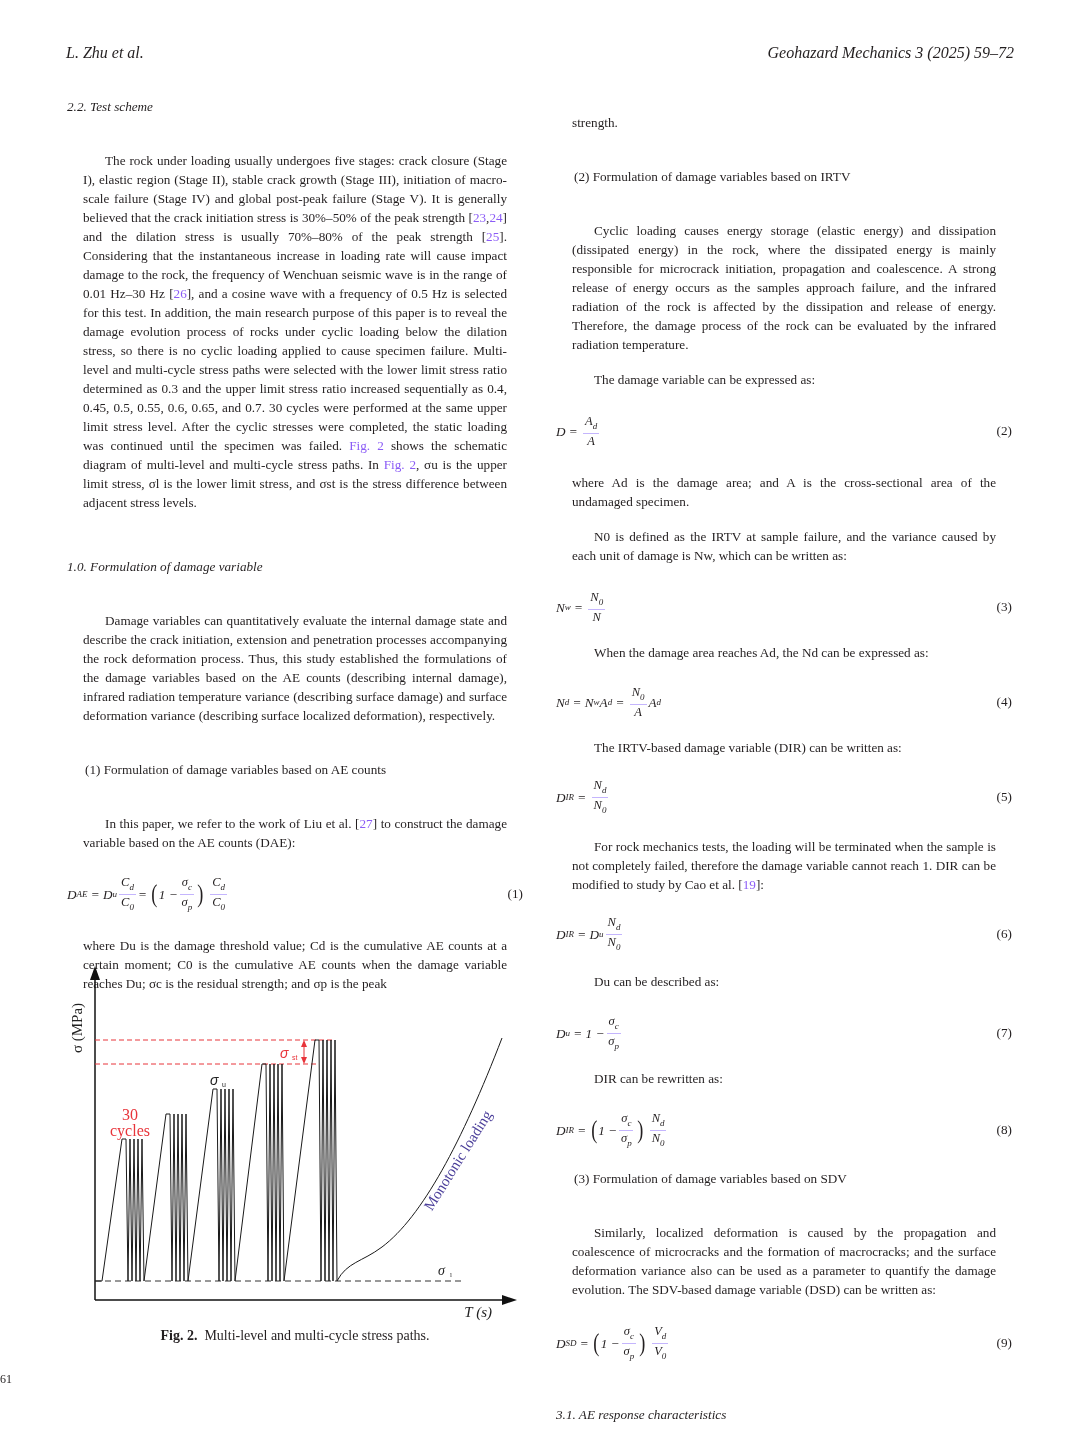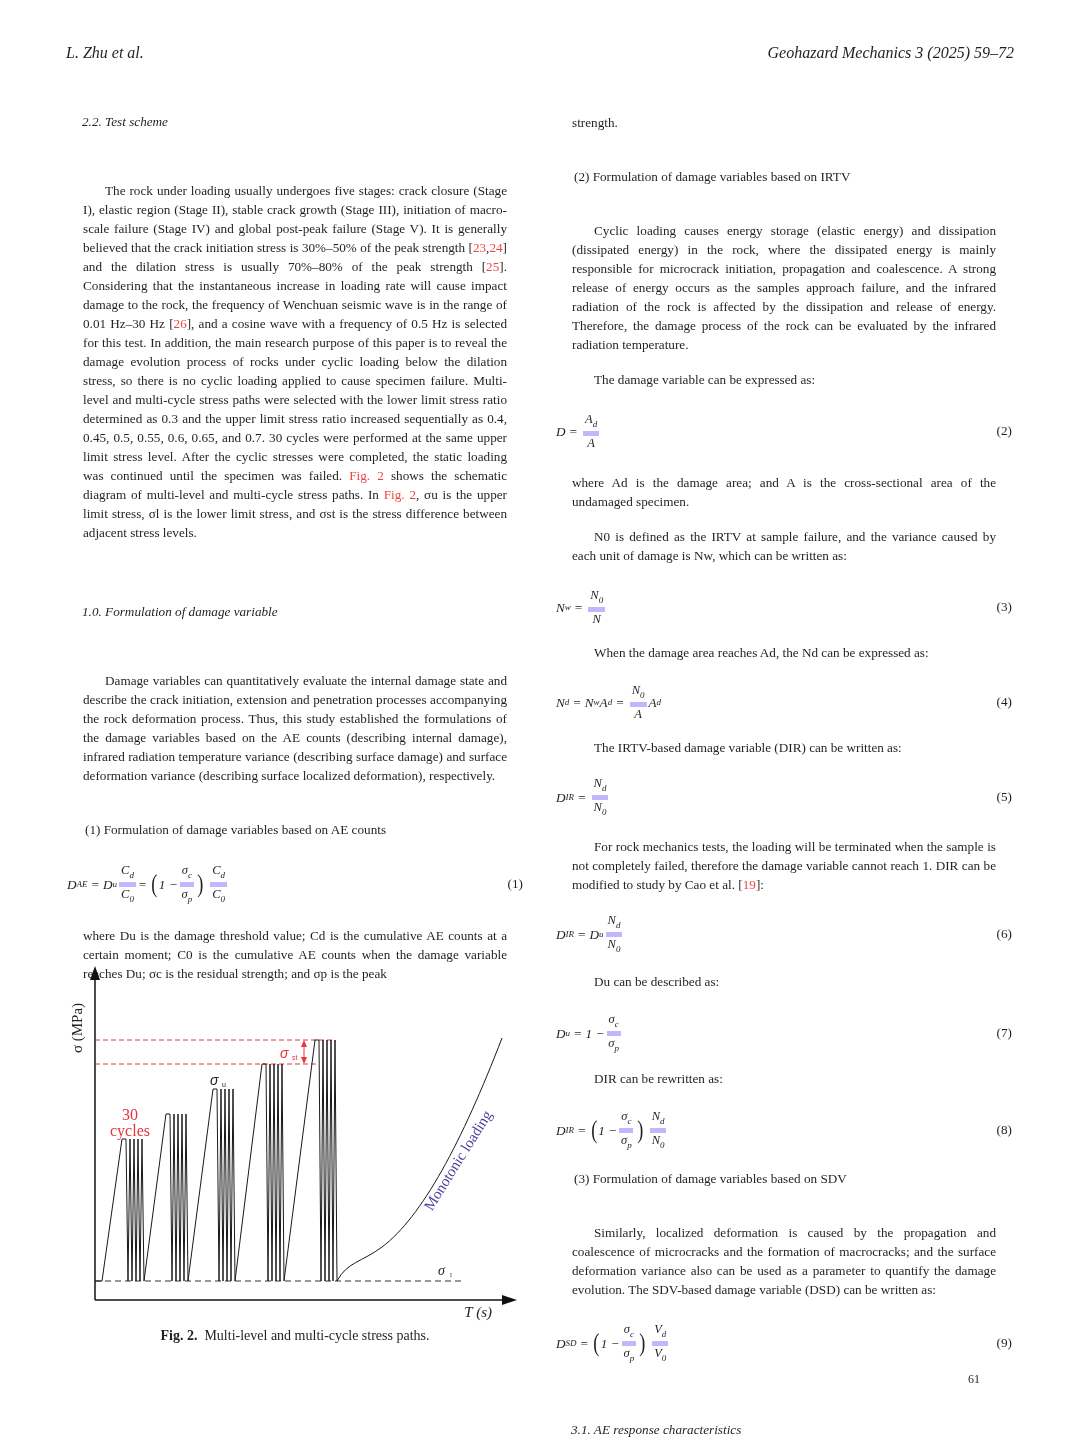--- a/index.html
+++ b/index.html
@@ -2,54 +2,55 @@
 <html><head>
 <meta charset="utf-8">
 <style>
   html, body { margin:0; padding:0; background:#ffffff; }
   body { width:1080px; height:1440px; position:relative; overflow:hidden;
          font-family:"Liberation Serif", "DejaVu Serif", serif; color:#231f20; }
   .hdr { position:absolute; top:44px; font-size:16px; font-style:italic; }
   .col { position:absolute; width:456px; font-size:13.2px; line-height:19px; text-align:justify; }
   .p { margin:16px; text-indent:22px; }
   .noind { text-indent:0; }
-  .sec { font-style:italic; margin:15px; font-size:13.2px; }
+  .sec { font-style:italic; margin:0; font-size:13.2px; }
   .secb { font-weight:bold; margin:0; font-size:13.2px; }
   .sub { margin:0 0 0 18px; }
-  .link { color:#ef4444; }
+  .link { color:#8b5cf6; }
   .eq { position:relative; height:40px; font-style:italic; }
   .eq .lhs { position:absolute; left:0; top:0; display:flex; align-items:center; height:40px; white-space:nowrap; }
   .eq .num { position:absolute; right:0; top:0; line-height:40px; font-style:normal; }
   .frac { display:inline-flex; flex-direction:column; align-items:center; vertical-align:middle; margin:0 2px; font-size:12.5px; line-height:14px; }
-  .frac .n { border-bottom:5px solid #c4b5fd; padding:0 2px; }
+  .frac .n { border-bottom:1px solid #c4b5fd; padding:0 2px; }
   .frac .d { padding:0 2px; }
   .par { font-size:26px; font-style:normal; font-weight:100; line-height:26px; transform:scaleX(0.7); display:inline-block; }
   sub { font-size:9px; }
   .fig { position:absolute; left:62px; top:962px; width:466px; height:360px; }
   .cap { position:absolute; left:62px; top:1328px; width:466px; text-align:center; font-size:14px; }
-  .pg { position:absolute; top:1372px; left:0; width:980px; text-align:right; font-size:12px; }
+  .pg { position:absolute; top:1372px; left:0; width:980px; text-align:left; font-size:12px; }
 </style>
 </head>
 <body>
 
 <div class="hdr" style="left:66px;">L. Zhu et al.</div>
 <div class="hdr" style="right:66px;">Geohazard Mechanics 3 (2025) 59–72</div>
 
 <div class="col" style="left:67px; top:97px;">
   <p class="sec">2.2.  Test scheme</p>
   <div style="height:19px"></div>
   <p class="p"><span>The rock under loading usually undergoes five stages: crack closure (Stage I), elastic region (Stage II), stable crack growth (Stage III), initiation of macro-scale failure (Stage IV) and global post-peak failure (Stage V). It is generally believed that the crack initiation stress is 30%–50% of the peak strength [</span><a class="link">23</a><span>,</span><a class="link">24</a><span>] and the dilation stress is usually 70%–80% of the peak strength [</span><a class="link">25</a><span>]. Considering that the instantaneous increase in loading rate will cause impact damage to the rock, the frequency of Wenchuan seismic wave is in the range of 0.01 Hz–30 Hz [</span><a class="link">26</a><span>], and a cosine wave with a frequency of 0.5 Hz is selected for this test. In addition, the main research purpose of this paper is to reveal the damage evolution process of rocks under cyclic loading below the dilation stress, so there is no cyclic loading applied to cause specimen failure. Multi-level and multi-cycle stress paths were selected with the lower limit stress ratio determined as 0.3 and the upper limit stress ratio increased sequentially as 0.4, 0.45, 0.5, 0.55, 0.6, 0.65, and 0.7. 30 cycles were performed at the same upper limit stress level. After the cyclic stresses were completed, the static loading was continued until the specimen was failed. </span><a class="link">Fig. 2</a><span> shows the schematic diagram of multi-level and multi-cycle stress paths. In </span><a class="link">Fig. 2</a><span>, σu is the upper limit stress, σl is the lower limit stress, and σst is the stress difference between adjacent stress levels.</span></p>
 
   <div style="height:29px"></div>
   <p class="sec">1.0.  Formulation of damage variable</p>
   <div style="height:19px"></div>
   <p class="p">Damage variables can quantitatively evaluate the internal damage state and describe the crack initiation, extension and penetration processes accompanying the rock deformation process. Thus, this study established the formulations of the damage variables based on the AE counts (describing internal damage), infrared radiation temperature variance (describing surface damage) and surface deformation variance (describing surface localized deformation), respectively.</p>
   <div style="height:19px"></div>
   <p class="sub">(1)  Formulation of damage variables based on AE counts</p>
   <div style="height:19px"></div>
+  <p class="p"><span>In this paper, we refer to the work of Liu et al. [</span><a class="link">27</a><span>] to construct the damage variable based on the AE counts (DAE):</span></p>
   <div style="height:6px"></div>
   <div class="eq">
     <div class="lhs">D<sub>AE</sub>&nbsp;=&nbsp;D<sub>u</sub><span class="frac">
           <span class="n">C<sub>d</sub></span>
           <span class="d">C<sub>0</sub></span>
         </span>=&nbsp;<span class="par">(</span>1 − <span class="frac">
           <span class="n">σ<sub>c</sub></span>
           <span class="d">σ<sub>p</sub></span>
         </span><span class="par">)</span>&nbsp;<span class="frac">
           <span class="n">C<sub>d</sub></span>

